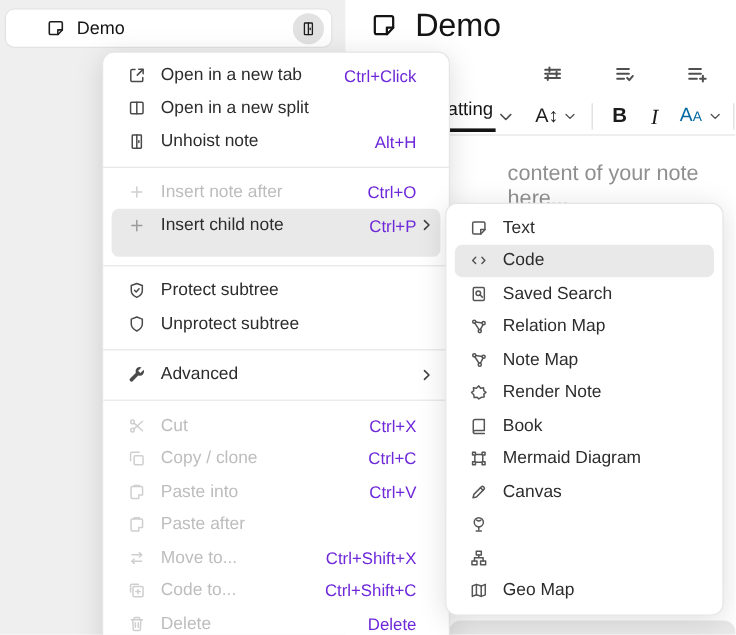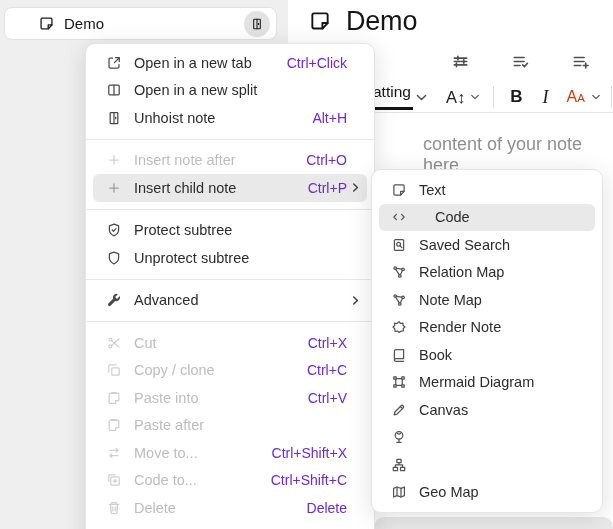--- a/index.html
+++ b/index.html
@@ -27,49 +27,49 @@
   .ribbon-btn { display:flex; width:19px; height:19px; }
   .ribbon-border { position:absolute; left:288px; top:112px; width:325px; height:1px; background:#e3e3e3; }
 
   .fmt-toolbar { position:absolute; left:414px; top:84px; height:26px; display:flex; align-items:center; color:#2a2a2a; }
   .tb-chev { display:flex; color:#4f4f4f; }
   .tb-group { display:flex; align-items:center; }
   .tb-divider { width:1px; height:22px; background:#dcdcdc; }
   .tb-fontsize { margin-left:17px; font-size:16.5px; color:#1d1d1d; display:flex; align-items:center; gap:4px; }
   .tb-bold { margin-left:16px; font-size:17px; font-weight:bold; color:#1b1b1b; }
   .tb-italic { margin-left:20px; font-size:18px; font-style:italic; font-family:"Liberation Serif", serif; color:#1b1b1b; }
-  .tb-case { margin-left:18px; font-size:16px; color:#c2410c; display:flex; align-items:center; gap:5px; }
+  .tb-case { margin-left:18px; font-size:16px; color:#0369a1; display:flex; align-items:center; gap:5px; }
   .tb-case .small-a { font-size:11.5px; }
   .tb-divider2 { margin-left:9px; }
 
   .editor-placeholder { position:absolute; left:376px; top:134px; font-size:18px; color:#8f8f8f;margin-left:47px; }
 
   .bottom-strip { position:absolute; left:374px; top:517px; width:239px; height:12px;
                   background:#e9e9ea; border-radius:10px 10px 0 0; }
 
   
   .menu { position:absolute; background:#fff; border:1px solid #e5e5e6; box-sizing:border-box;
           border-radius:10px; box-shadow:0 4px 24px rgba(0,0,0,.13); }
   .ctx-menu { left:85px; top:43px; width:290px; height:522px; padding:5px 0; z-index:5; border-radius:10px 10px 10px 10px; }
   .sub-menu { left:371px; top:169px; width:232px; padding:6px 0; z-index:6; }
 
   .menu-sep { border-top:1px solid #e7e7e8; margin:7px 0; }
   .menu-item { height:27.5px; display:flex; align-items:center; padding:0 12px 0 20px;
                font-size:14.5px; color:#2c2c2c; white-space:nowrap; }
-  .menu-item.hl { background:#e9e9e9; border-radius:6px; margin:0 7px; padding:0 5px 0 13px; }
+  .menu-item.hl { background:#e9e9e9; border-radius:6px; margin:0 7px; padding:0 5px 12px 13px; }
   .mi-icon { width:16px; height:16px; display:flex; align-items:center; margin-right:12px; color:#4a4a4a; flex:none; }
   .mi-icon.gray { color:#9a9a9a; }
   .mi-label { flex:1; }
   .mi-shortcut { font-size:14px; color:#6d28d9; }
   .mi-arrow { width:15px; display:flex; justify-content:flex-end; align-items:center; color:#3d3d3d; flex:none; }
   .menu-item.disabled { color:#bdbdbe; }
   .menu-item.disabled .mi-icon, .menu-item.disabled .mi-icon.gray { color:#cfcfd0; }
   .sub-menu .menu-item { padding:0 12px 0 19px; }
   .sub-menu .menu-item .mi-icon { color:#555; }
-  .sub-menu .menu-item.hl { padding:0 5px 0 12px;gap:16px; }
+  .sub-menu .menu-item.hl { padding:0 5px 0 12px; }
 </style>
 </head>
 <body>
 
 <div class="left-pane">
   <div class="hoist-box">
     <span class="hb-note-icon">
         <svg width="17" height="17" viewBox="0 0 16 16" fill="none" stroke="currentColor" stroke-width="1.25" stroke-linecap="round" stroke-linejoin="round">
           <path d="M2.9 4c0-.6.5-1.1 1.1-1.1h8c.6 0 1.1.5 1.1 1.1v5.4L9.7 13H4c-.6 0-1.1-.5-1.1-1.1z"></path>
           <path d="M13.1 9.3H9.6V13"></path>

